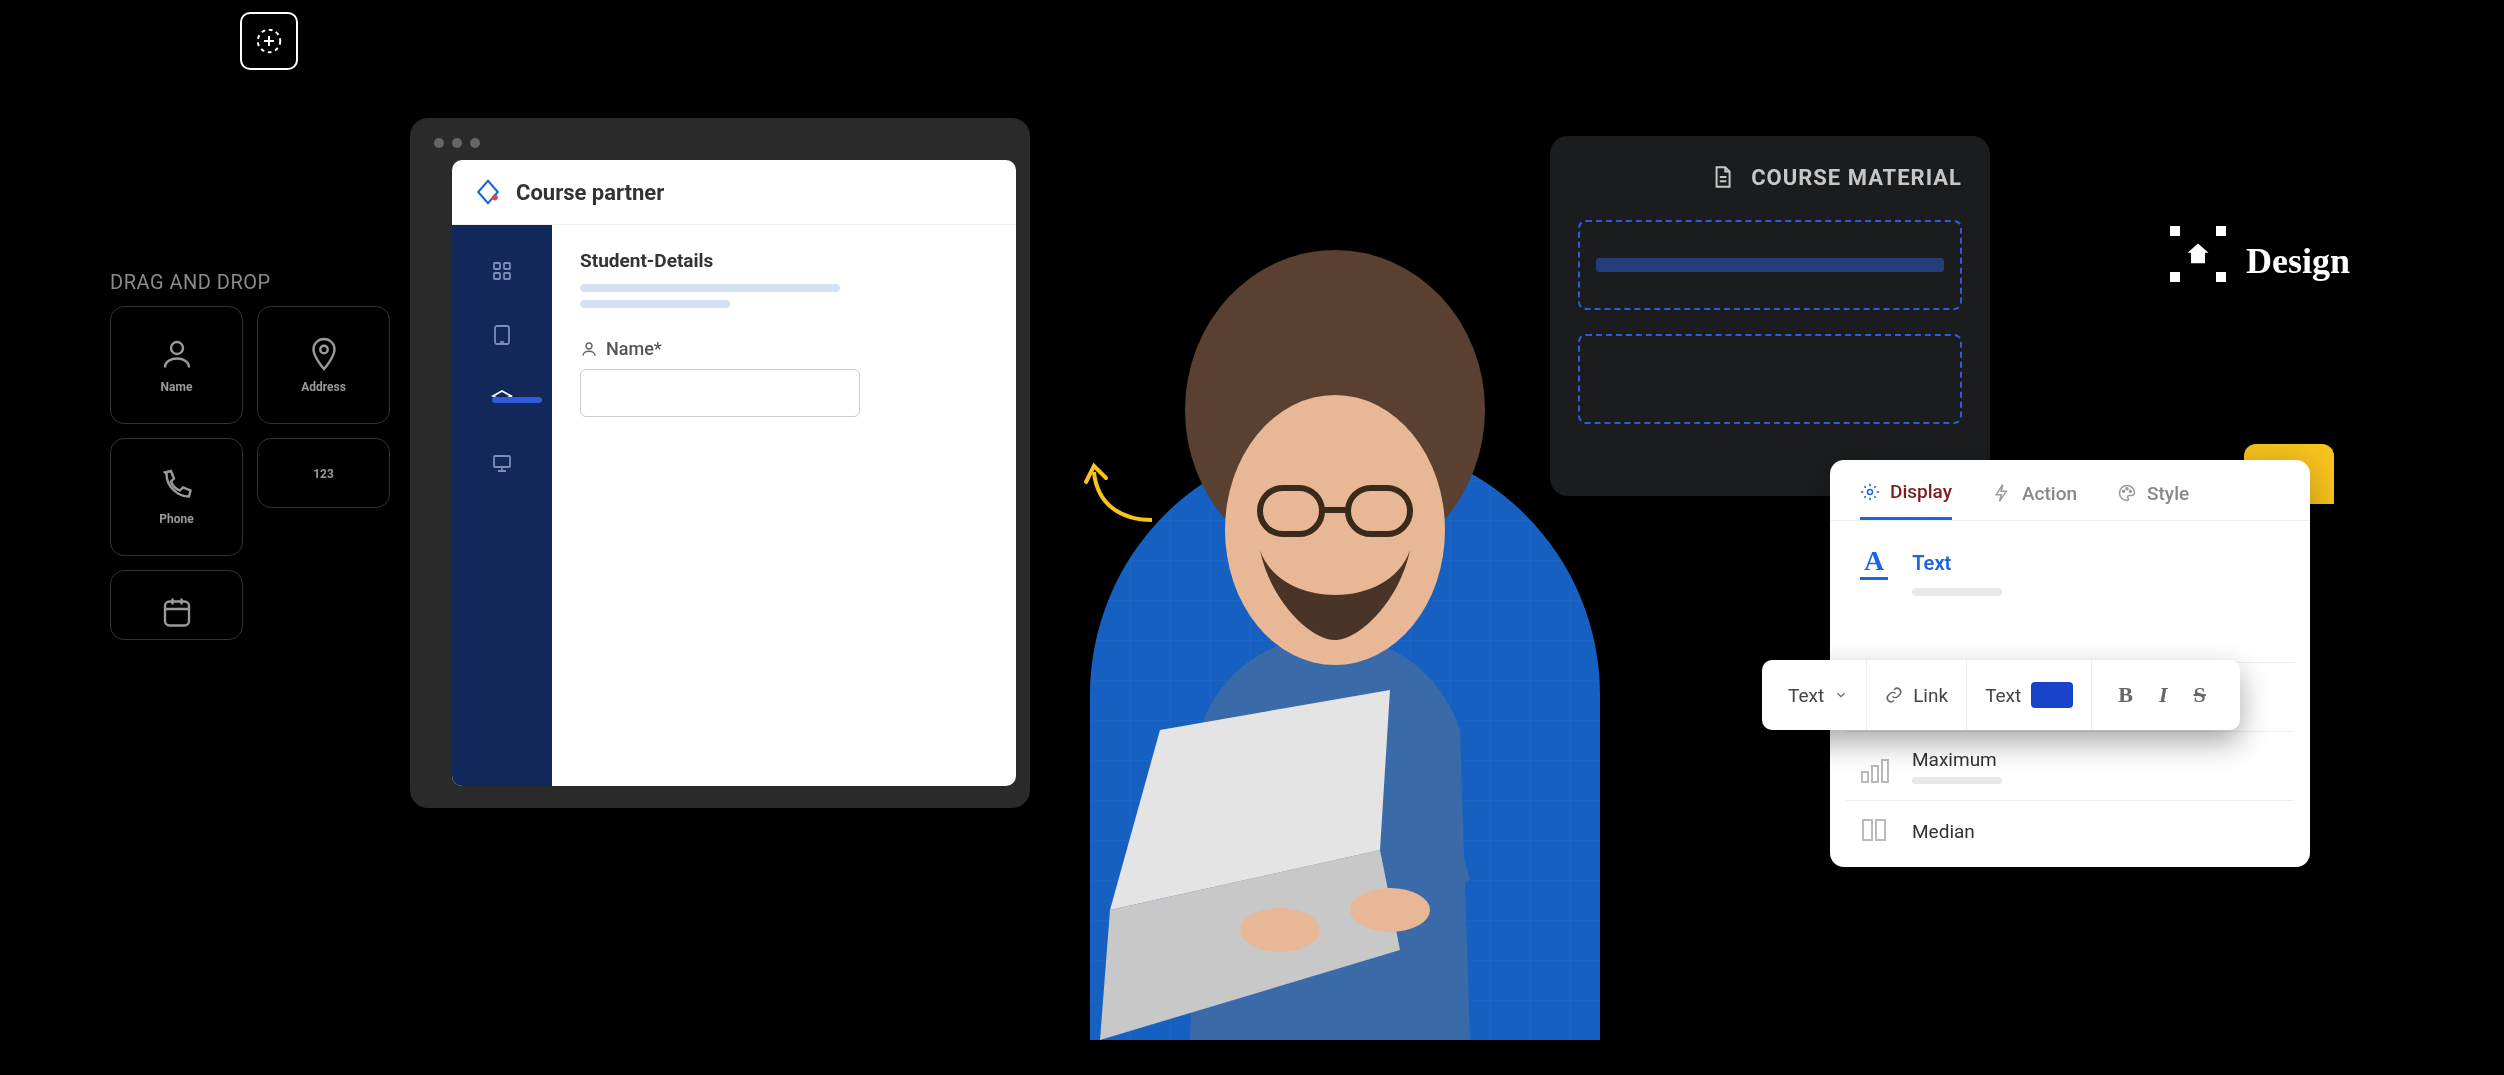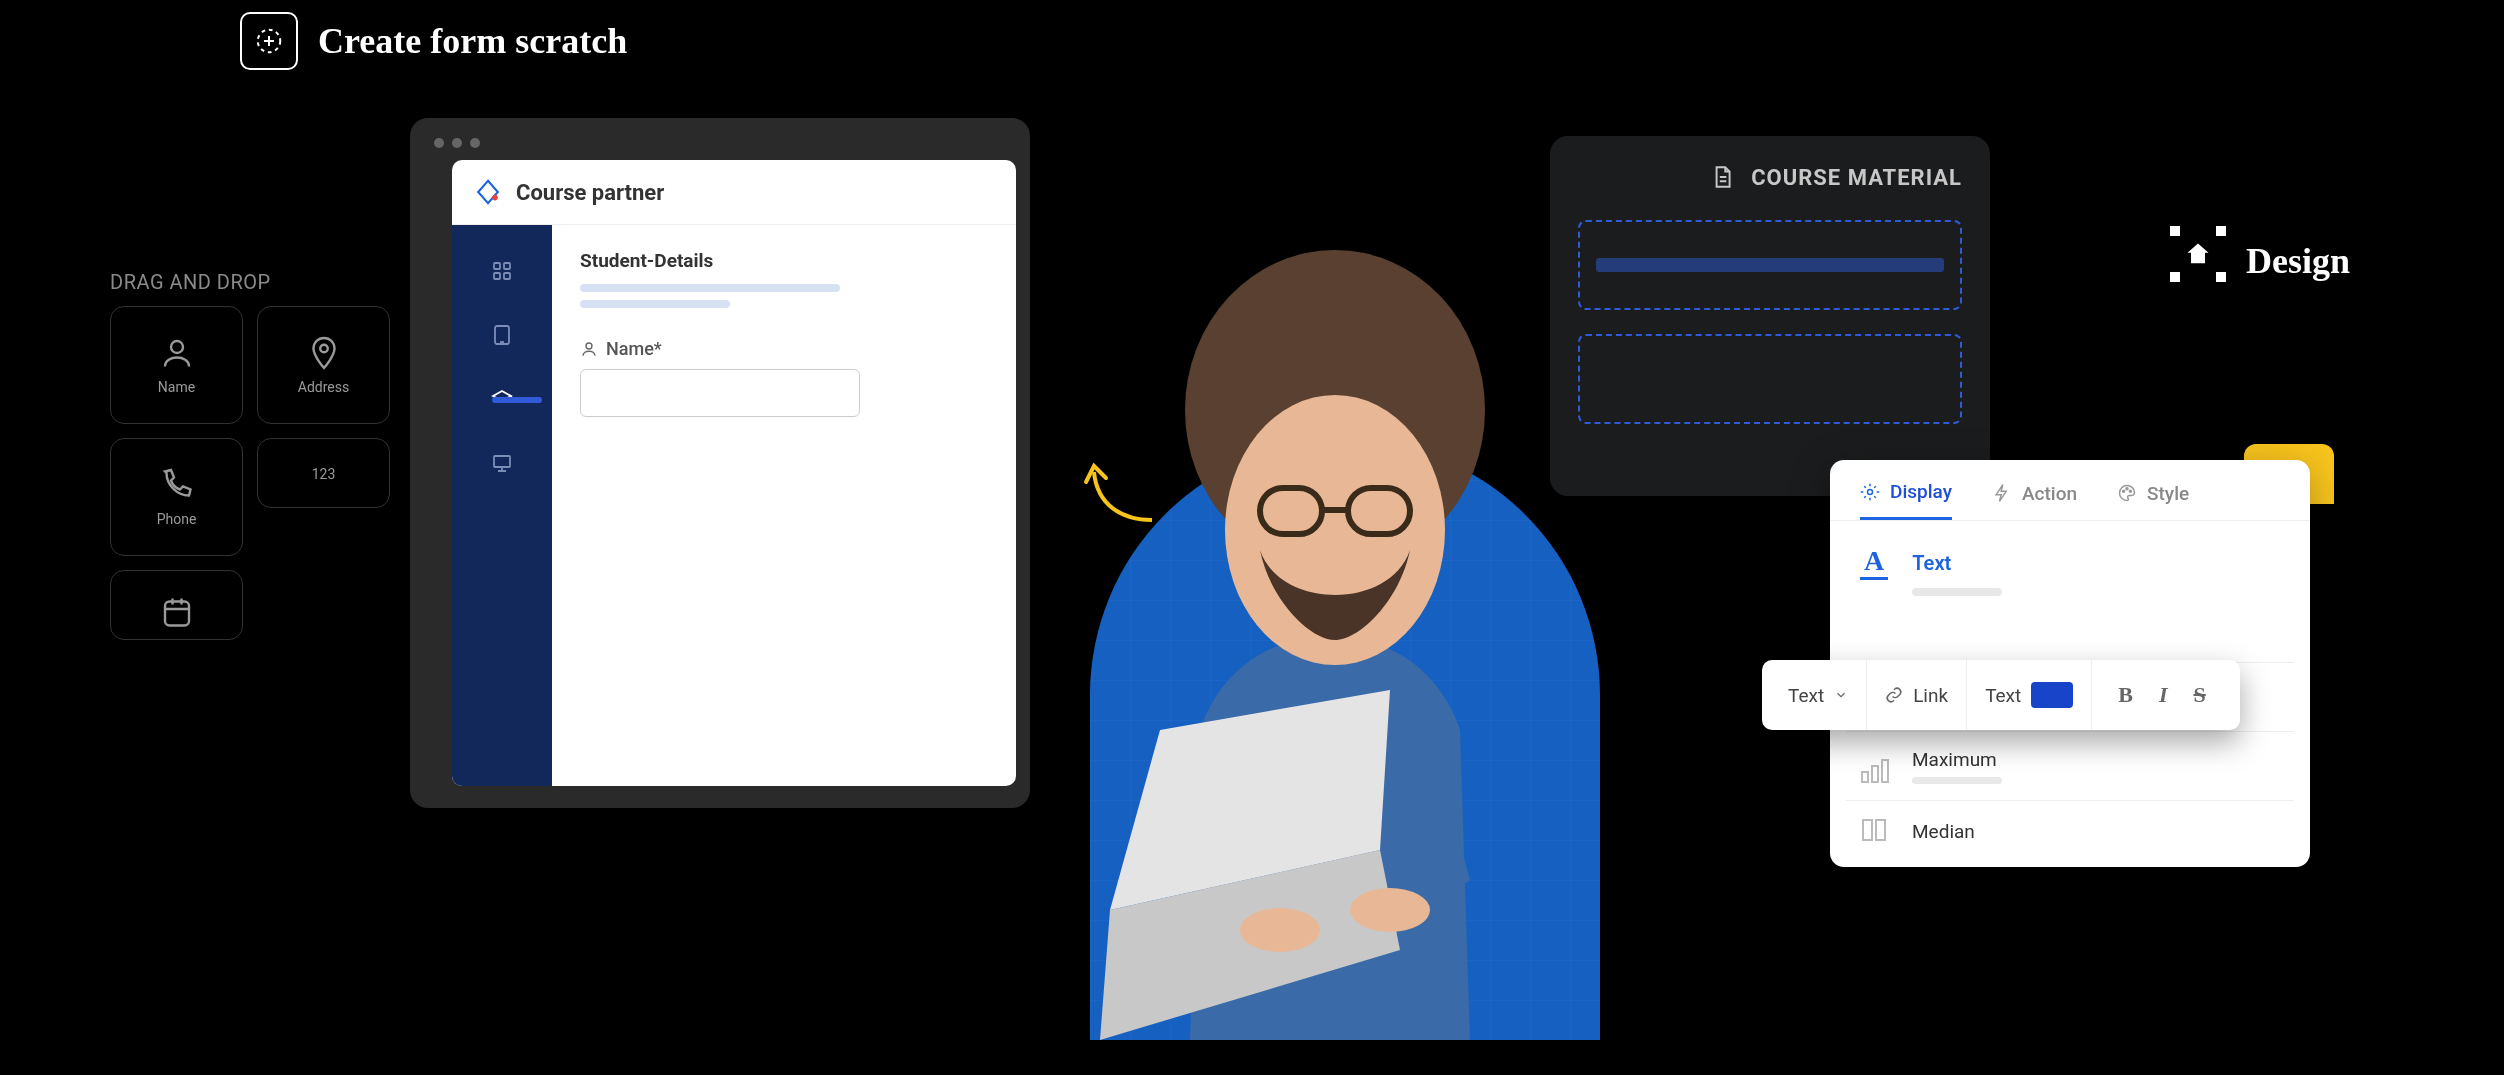--- a/index.html
+++ b/index.html
@@ -42,21 +42,21 @@
   .drag-item {
     height: 118px; border-radius: 14px;
     display:flex;flex-direction:column;align-items:center;justify-content:center;gap:8px;
     border: 1px solid #333;
     color:#9a9a9a;
   }
   .drag-item.active {
     border: 2px dashed #fff; color:#fff;
   }
   .drag-item svg { width: 36px; height: 36px; }
-  .drag-label { font-size: 14px; font-weight: 400; }
+  .drag-label { font-size: 12px; font-weight: 700; }
   .drag-item.cut { height: 70px; overflow: hidden; }
 
   .builder {
     position: absolute; top: 118px; left: 410px;
     width: 620px; height: 690px;
     background: #2a2a2a;
     border-radius: 18px;
     padding: 14px;
   }
   .dots { display:flex; gap:8px; margin: 6px 0 12px 10px; }
@@ -148,21 +148,21 @@
     width:90px;height:60px;background:#f8c41c;border-radius:12px 12px 0 0;
   }
   .props-panel {
     position:absolute; top:460px; left:1830px;
     width:480px; background:#fff; border-radius:14px;
     color:#333; padding-bottom:8px;
     box-shadow: 0 10px 40px rgba(0,0,0,0.3);
   }
   .tabs { display:flex; gap:40px; padding:20px 30px 0; border-bottom:1px solid #eee; }
   .tab { display:flex;align-items:center;gap:10px;font-size:19px;color:#888;padding-bottom:14px;cursor:pointer;font-weight:500; }
-  .tab.active { color:#1d4ed8; border-bottom:3px solid #1d64e0; }
+  .tab.active { color:#7f1d1d; border-bottom:3px solid #1d64e0; }
   .tab svg{width:20px;height:20px;}
   .text-row { display:flex;align-items:center;gap:24px;padding:24px 30px 8px; }
   .text-a { color:#1d64e0;font-size:28px;font-weight:700;font-family:serif;border-bottom:3px solid #1d64e0;padding:0 4px;}
   .text-label { color:#1d64e0;font-size:20px;font-weight:600; }
   .ghost { height:8px;background:#e8e8e8;border-radius:4px;width:90px;margin-left:82px;margin-bottom:6px;}
 
   .toolbar {
     position:absolute; top:660px; left:1762px;
     background:#fff; border-radius:10px;
     box-shadow: 0 12px 30px rgba(0,0,0,0.35);
@@ -186,21 +186,20 @@
 </head>
 <body>
 
 <div class="scratch-header">
   <div class="scratch-icon-box">
     <svg viewBox="0 0 24 24" fill="none" stroke="#fff" stroke-width="1.6">
       <circle cx="12" cy="12" r="9" stroke-dasharray="3 3"></circle>
       <path d="M12 8v8M8 12h8"></path>
     </svg>
   </div>
-  <div class="handwrite">Create form scratch</div>
 </div>
 
 <div class="drag-panel">
   <div class="drag-title">DRAG AND DROP</div>
   <div class="drag-grid">
     <div class="drag-item">
       <svg viewBox="0 0 24 24" fill="none" stroke="currentColor" stroke-width="1.6">
           <circle cx="12" cy="8" r="4"></circle>
           <path d="M4 21c0-4 4-6 8-6s8 2 8 6"></path>
         </svg>

